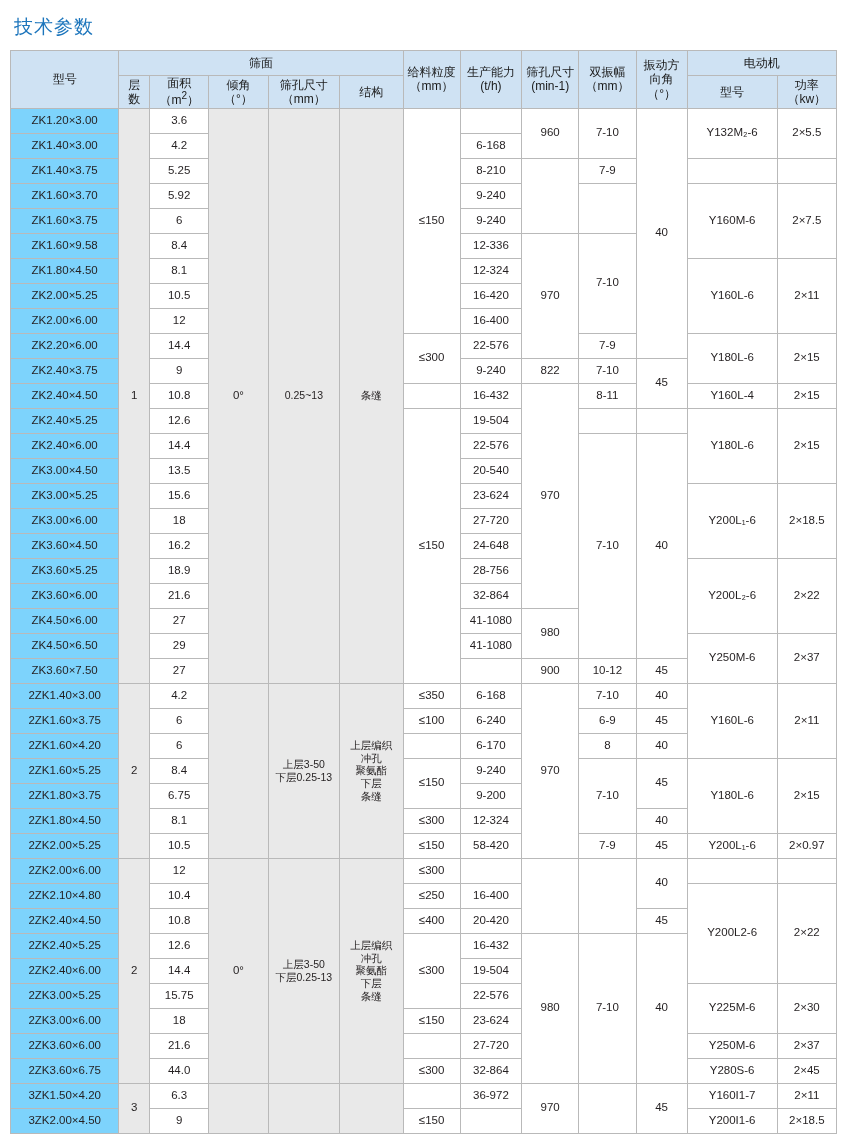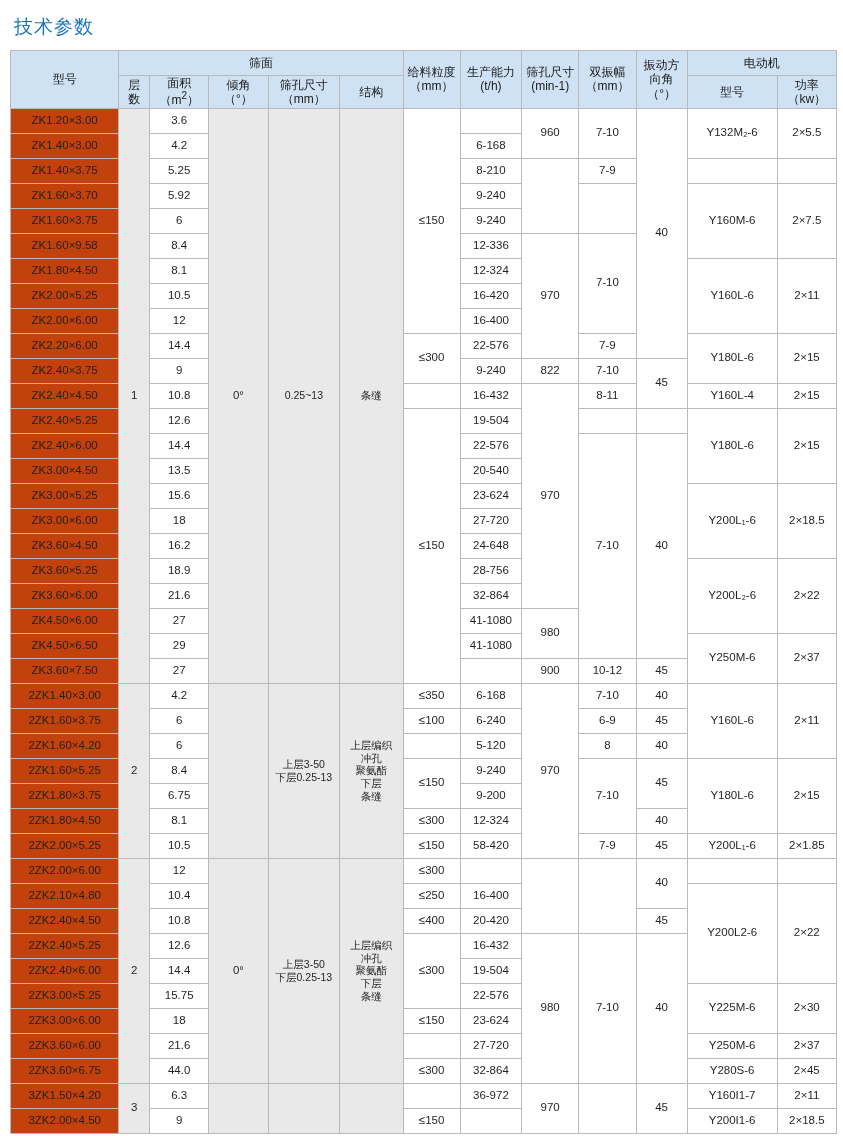--- a/index.html
+++ b/index.html
@@ -37,21 +37,21 @@
   thead th{
     background:#cfe2f3;
     font-weight:normal;
     color:#1a1a1a;
     font-size:12px;
     padding:2px 1px;
   }
   thead th.tall{height:34px;}
   td{background:#ffffff;}
   td.shade{background:#e9e9e9;}
-  td.model{background:#c2410c;text-align:center;}
+  td.model{background:#7dd3fc;text-align:center;}
   tbody tr td.model{font-size:11.5px;}
   .sup{font-size:10px;vertical-align:super;}
   .small{font-size:10.5px;margin-top:9px;}
   .two-line{line-height:1.15;}
   
   col.c-model{width:106px;}
   col.c-layer{width:30px;}
   col.c-area{width:58px;}
   col.c-angle{width:58px;}
   col.c-hole{width:70px;}
@@ -335,21 +335,21 @@
           <td>6</td>
           <td>≤100</td>
           <td>6-240</td>
           <td>6-9</td>
           <td>45</td>
         </tr>
         <tr>
           <td class="model">2ZK1.60×4.20</td>
           <td>6</td>
           <td></td>
-          <td>5-120</td>
+          <td>6-170</td>
           <td>8</td>
           <td>40</td>
         </tr>
         <tr>
           <td class="model">2ZK1.60×5.25</td>
           <td>8.4</td>
           <td rowspan="2">≤150</td>
           <td>9-240</td>
           <td rowspan="3">7-10</td>
           <td rowspan="2">45</td>
@@ -369,21 +369,21 @@
           <td>40</td>
         </tr>
         <tr>
           <td class="model">2ZK2.00×5.25</td>
           <td>10.5</td>
           <td>≤150</td>
           <td>58-420</td>
           <td>7-9</td>
           <td>45</td>
           <td>Y200L₁-6</td>
-          <td>2×1.85</td>
+          <td>2×0.97</td>
         </tr>
         <tr>
           <td class="model">2ZK2.00×6.00</td>
           <td rowspan="9" class="shade">2</td>
           <td>12</td>
           <td rowspan="9" class="shade">0°</td>
           <td rowspan="9" class="shade small two-line">
             <div>上层3-50</div>
             <div>下层0.25-13</div>
           </td>

